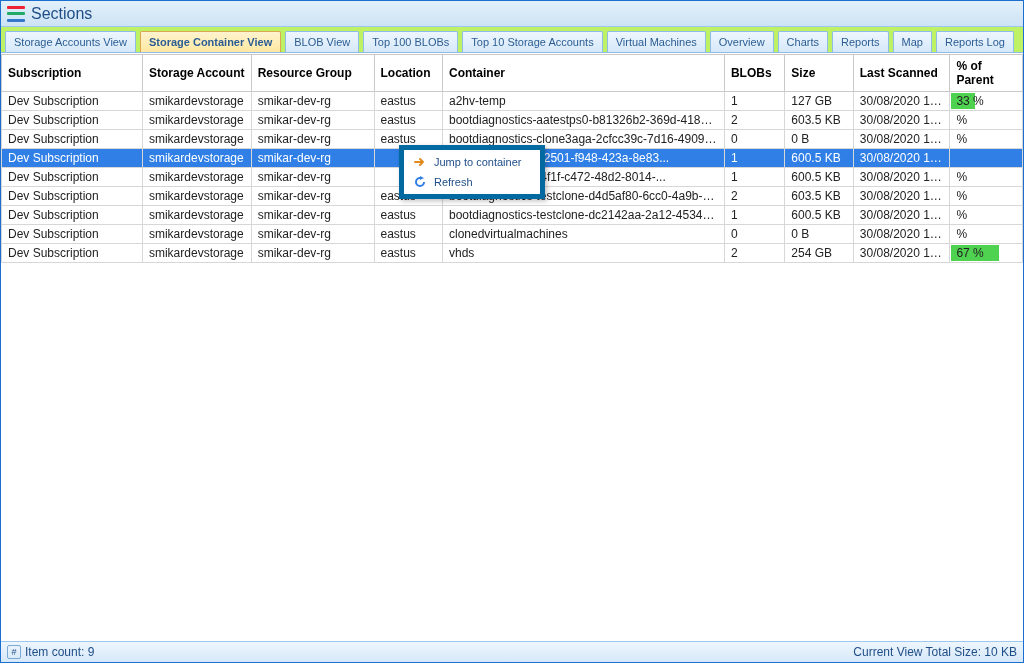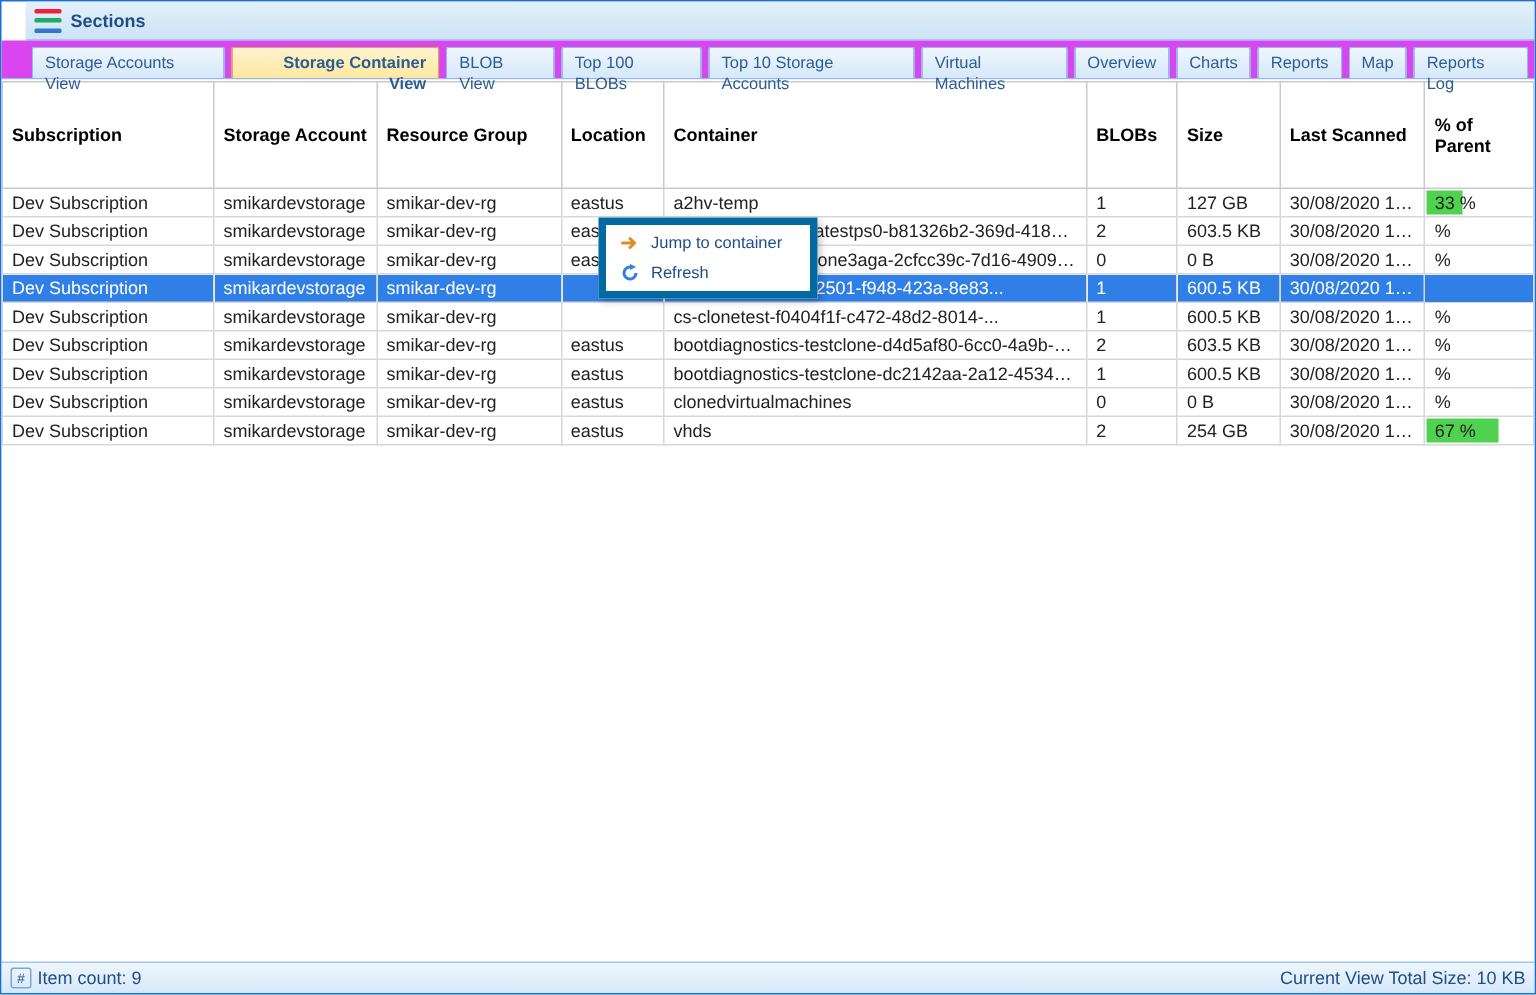--- a/index.html
+++ b/index.html
@@ -16,36 +16,35 @@
     position: relative;
   }
   .title-bar {
     height: 26px;
     background: linear-gradient(to bottom, #e3f0fa, #cde3f5);
     border-bottom: 1px solid #9ec7ee;
     display: flex;
     align-items: center;
     padding: 0 6px;
     color: #1f4e87;
-    font-weight: bold;
-    font-size: 12px;
-    margin-left: 16px;
+    font-weight: normal;
+    font-size: 16px;
   }
   .app-icon {
     width: 18px; height: 16px; margin-right: 6px;
     display: inline-flex; flex-direction: column; justify-content: space-between;
   }
   .app-icon span { display:block; height:3px; border-radius:1px; }
   .app-icon span:nth-child(1){background:#e23; width:18px;}
   .app-icon span:nth-child(2){background:#2a6; width:18px;}
   .app-icon span:nth-child(3){background:#37c; width:18px;}
   .tabs-row {
-    background: #d946ef;
+    background: #bef264;
     border-bottom: 1px solid #8fbce6;
-    padding: 4px 4px 0 20px;
+    padding: 4px 4px 0 4px;
     display: flex;
     gap: 4px;
     height: 26px;
   }
   .tab {
     background: linear-gradient(to bottom,#eef6fd,#d6e8f9);
     border: 1px solid #8fbce6;
     border-bottom: none;
     padding: 3px 8px 2px;
     color: #2b5d93;
@@ -69,21 +68,21 @@
     overflow: auto;
   }
   table.grid {
     border-collapse: collapse;
     width: 100%;
     table-layout: fixed;
   }
   table.grid th {
     text-align: left;
     font-weight: bold;
-    padding: 21px 6px;
+    padding: 4px 6px;
     border: 1px solid #c9c9c9;
     background: #fff;
     color:#000;
     font-size: 12px;
     vertical-align: middle;
     height: 32px;
   }
   table.grid td {
     padding: 2px 6px;
     border: 1px solid #d7d7d7;

